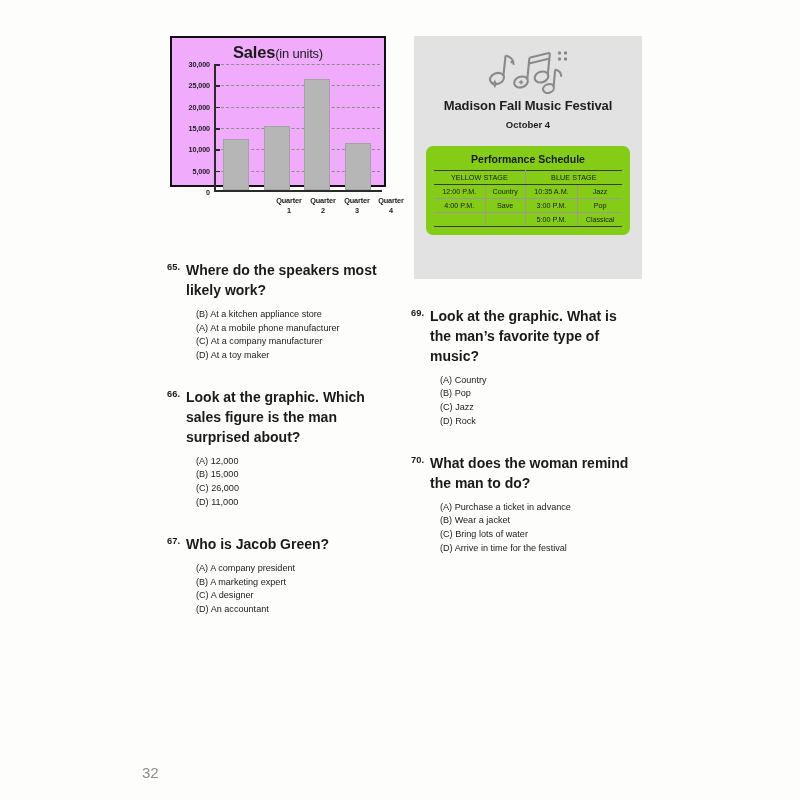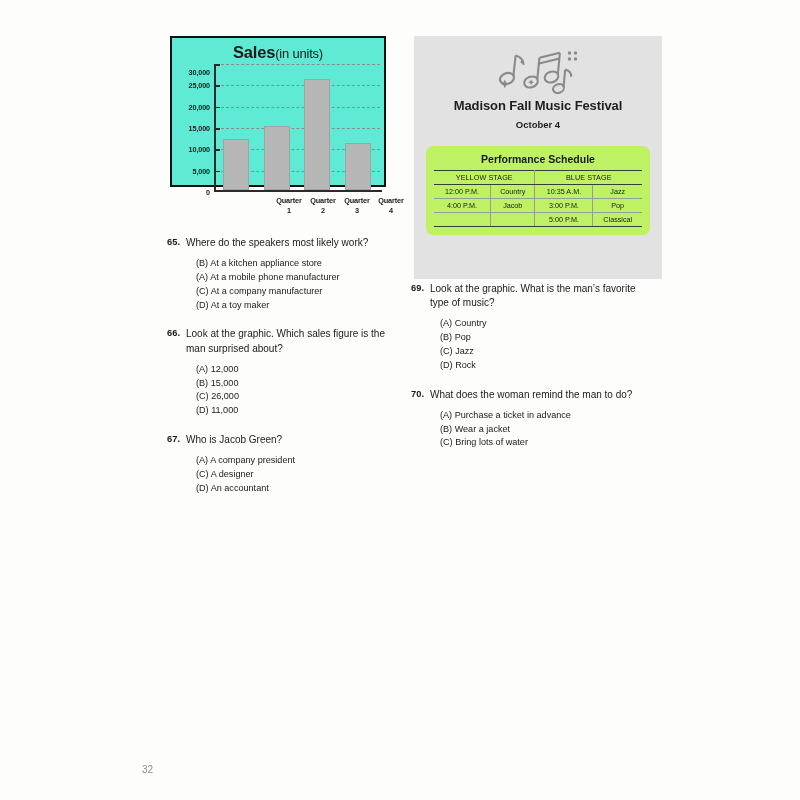--- a/index.html
+++ b/index.html
@@ -10,21 +10,21 @@
     font-family: "Liberation Sans", sans-serif;
     color: #1a1a1a;
     overflow: hidden;
   }
   .page { position: relative; width: 800px; height: 800px; background: #fdfdfb; }
 
   
   .chart-box {
     position: absolute; left: 170px; top: 36px;
     width: 216px; height: 151px;
-    background: #5eead4;
+    background: #f0abfc;
     border: 2.5px solid #111;
   }
   .chart-title {
     position: absolute; left: 0; right: 0; top: 5px;
     text-align: center;
     font-size: 15px;
     letter-spacing: -0.2px;
   }
   .chart-title .t-main { font-weight: bold; font-size: 16.5px; }
   .chart-title .t-sub { font-weight: normal; font-size: 13px; }
@@ -71,35 +71,35 @@
   }
   .xlabel {
     width: 34px; text-align: center;
     font-size: 7.3px; font-weight: bold; line-height: 1.35;
     letter-spacing: -0.1px;
   }
 
   
   .festival {
     position: absolute; left: 414px; top: 36px;
-    width: 248px; height: 243px;
+    width: 228px; height: 243px;
     background: #e2e2e2;
   }
   .music-icon { margin: 8px auto 2px; display: block; }
   .fest-title {
     text-align: center; font-size: 13px; font-weight: bold;
     color: #1e1e1e; margin-top: 2px; letter-spacing: -0.1px;
   }
   .fest-date {
     text-align: center; font-size: 9.5px; font-weight: bold;
     color: #1e1e1e; margin-top: 6px;
   }
   .sched-card {
     position: absolute; left: 12px; right: 12px; top: 110px;
-    background: #bef264; border-radius: 7px;
+    background: #84cc16; border-radius: 7px;
     padding: 7px 8px 8px;
   }
   .sched-title {
     text-align: center; font-size: 10.5px; font-weight: bold;
     margin-bottom: 5px; color: #1a1a1a;
   }
   table.sched {
     width: 100%; border-collapse: collapse;
     font-size: 7.2px; color: #1a1a1a;
   }
@@ -117,39 +117,40 @@
   table.sched .divider-l { border-left: 1.6px solid #3a3a3a; }
   table.sched tr:last-child td { border-bottom: 1.4px solid #3a3a3a; }
   table.sched td:first-child, table.sched th:first-child { border-left: none; }
   table.sched td:last-child, table.sched th:last-child { border-right: none; }
 
   
   .qcol { position: absolute; width: 232px; }
   .qcol.left  { left: 162px; top: 236px; }
   .qcol.right { left: 406px; top: 282px; }
 
-  .qitem { display: flex; margin-bottom: 15px; }
+  .qitem { display: flex; margin-bottom: 15px; margin-top: 25px; }
   .qnum {
     width: 24px; flex: 0 0 24px; text-align: right;
     font-size: 9.3px; font-weight: bold; padding-right: 6px;
     line-height: 1.42;
   }
   .qbody { flex: 1; }
   .qtext {
-    font-size: 10px; line-height: 1.42; color: #1a1a1a;
+    font-size: 14px; line-height: 1.42; color: #1a1a1a;
     margin-bottom: 7px;
+    font-weight: bold;
   }
   .choices { padding-left: 10px; }
   .choice {
     font-size: 9.1px; line-height: 1.52; color: #1a1a1a;
   }
 
   .page-number {
     position: absolute; left: 142px; top: 764px;
-    font-size: 10px; color: #8c8c8c;
+    font-size: 15px; color: #8c8c8c;
   }
 </style>
 </head>
 <body>
 
 <div class="page">
 
   <div class="chart-box">
     <div class="chart-title">
       <span class="t-main">Sales</span><span class="t-sub">(in units)</span>
@@ -165,21 +166,21 @@
           <div class="gridline" style="top: 42.6667px;"></div>
           <div class="ticknub" style="top: 42.6667px;"></div>
           <div class="gridline" style="top: 64px;"></div>
           <div class="ticknub" style="top: 64px;"></div>
           <div class="gridline" style="top: 85.3333px;"></div>
           <div class="ticknub" style="top: 85.3333px;"></div>
           <div class="gridline" style="top: 106.667px;"></div>
           <div class="ticknub" style="top: 106.667px;"></div>
         </div>
       <div id="ytick-container">
-          <div class="ytick" style="top: 8px;">30,000</div>
+          <div class="ytick" style="top: 0px;">30,000</div>
           <div class="ytick" style="top: 21.3333px;">25,000</div>
           <div class="ytick" style="top: 42.6667px;">20,000</div>
           <div class="ytick" style="top: 64px;">15,000</div>
           <div class="ytick" style="top: 85.3333px;">10,000</div>
           <div class="ytick" style="top: 106.667px;">5,000</div>
           <div class="ytick" style="top: 128px;">0</div>
         </div>
       <div class="bars" id="bars-container">
           <div class="bar" title="Quarter 1: 12000" style="height: 51.2px; background: rgb(182, 182, 182);"></div>
           <div class="bar" title="Quarter 2: 15000" style="height: 64px; background: rgb(182, 182, 182);"></div>
@@ -252,21 +253,21 @@
         </thead>
         <tbody id="sched-body">
             <tr>
               <td>12:00 P.M.</td>
               <td>Country</td>
               <td class="divider-l">10:35 A.M.</td>
               <td>Jazz</td>
             </tr>
             <tr>
               <td>4:00 P.M.</td>
-              <td>Jacob</td>
+              <td>Save</td>
               <td class="divider-l">3:00 P.M.</td>
               <td>Pop</td>
             </tr>
             <tr>
               <td></td>
               <td></td>
               <td class="divider-l">5:00 P.M.</td>
               <td>Classical</td>
             </tr>
           </tbody>
@@ -298,20 +299,21 @@
             <div class="choice">(D) 11,000</div>
           </div>
         </div>
       </div>
       <div class="qitem">
         <div class="qnum">67.</div>
         <div class="qbody">
           <div class="qtext">Who is Jacob Green?</div>
           <div class="choices">
             <div class="choice">(A) A company president</div>
+            <div class="choice">(B) A marketing expert</div>
             <div class="choice">(C) A designer</div>
             <div class="choice">(D) An accountant</div>
           </div>
         </div>
       </div>
     </div>
   <div class="qcol right" id="qcol-right">
       <div class="qitem">
         <div class="qnum">69.</div>
         <div class="qbody">
@@ -325,19 +327,20 @@
         </div>
       </div>
       <div class="qitem">
         <div class="qnum">70.</div>
         <div class="qbody">
           <div class="qtext">What does the woman remind the man to do?</div>
           <div class="choices">
             <div class="choice">(A) Purchase a ticket in advance</div>
             <div class="choice">(B) Wear a jacket</div>
             <div class="choice">(C) Bring lots of water</div>
+            <div class="choice">(D) Arrive in time for the festival</div>
           </div>
         </div>
       </div>
     </div>
 
   <div class="page-number">32</div>
 </div>
 
 </body></html>

